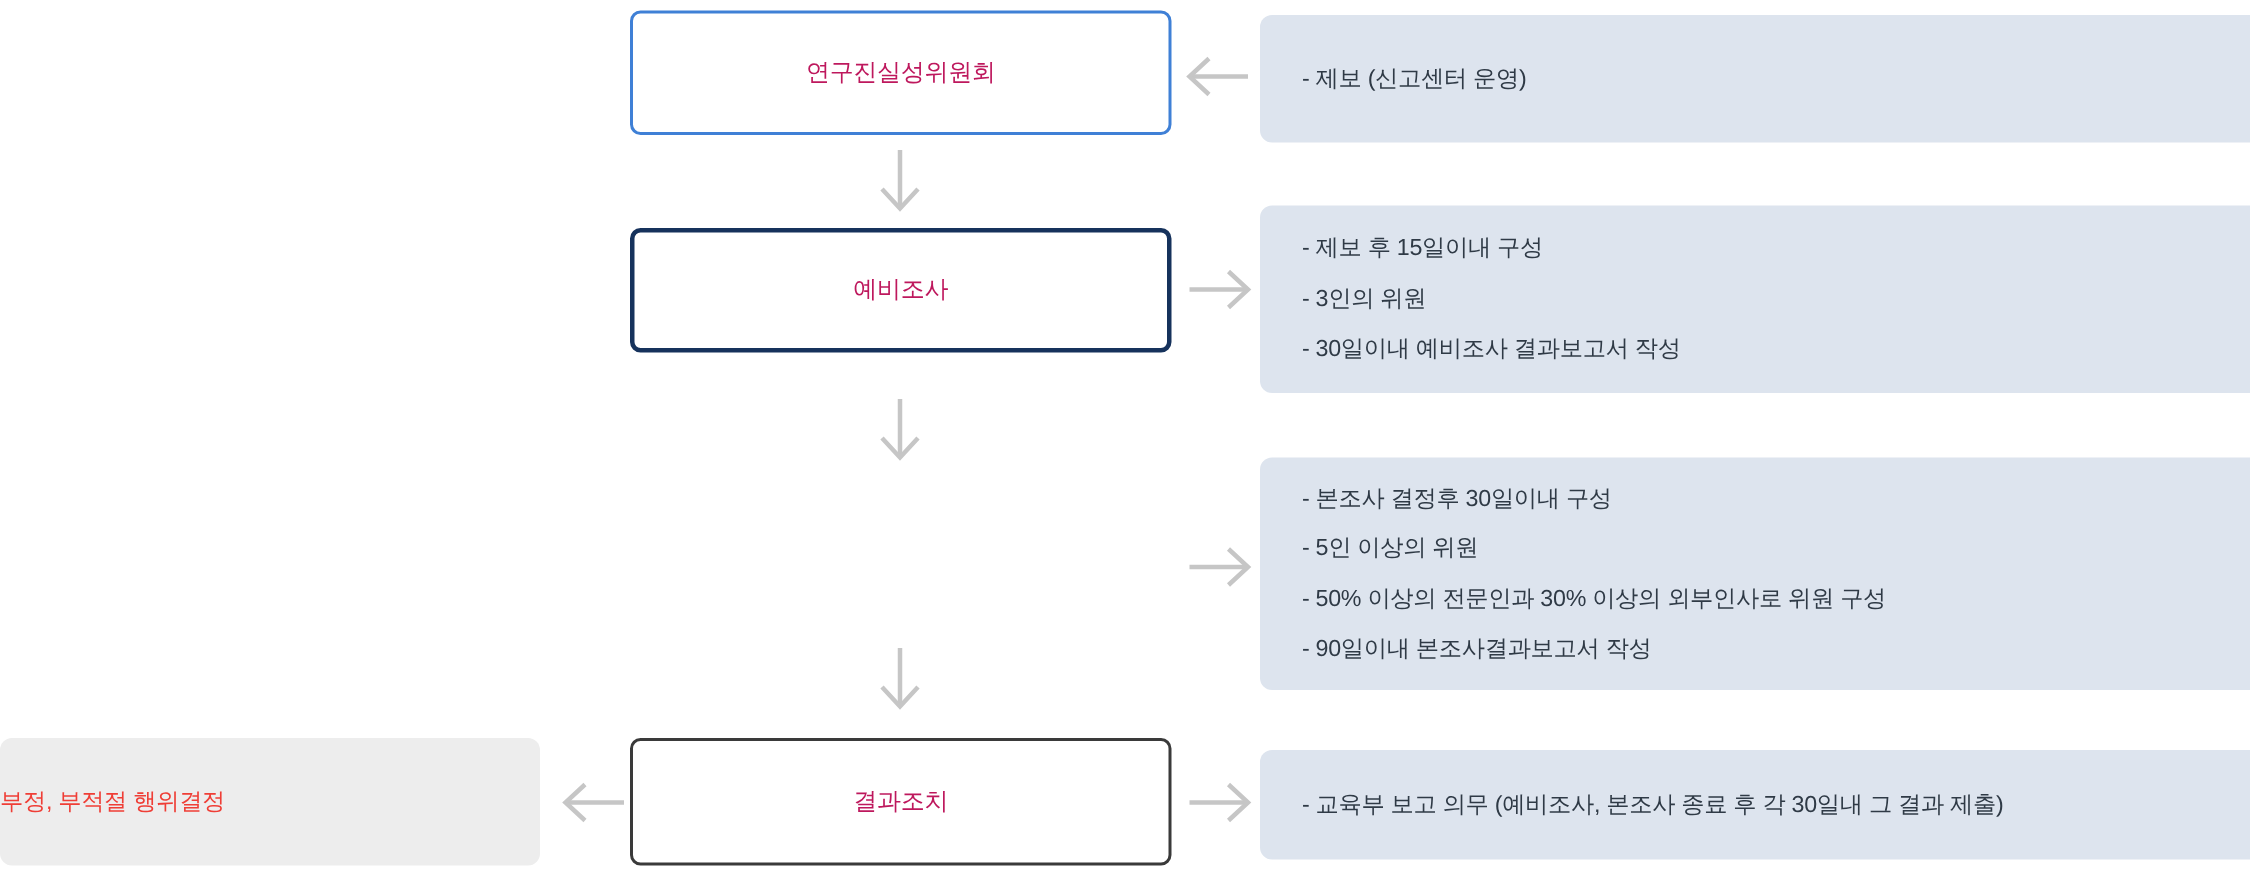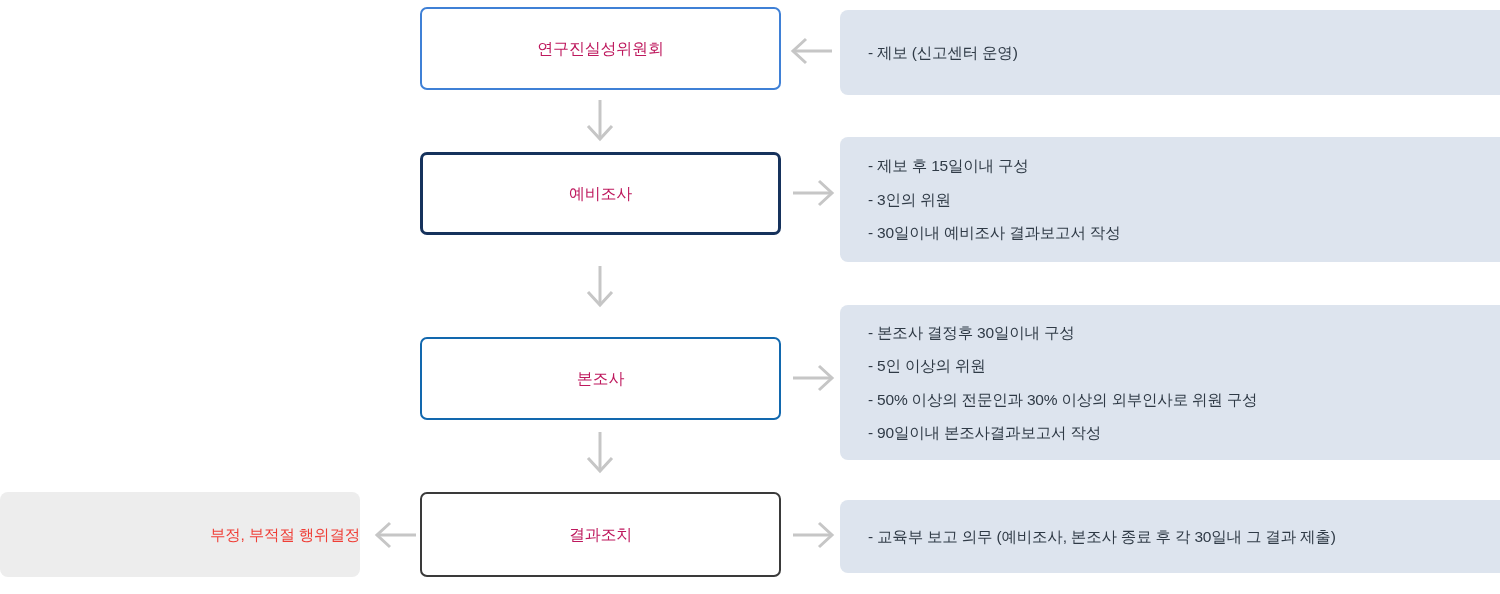--- a/index.html
+++ b/index.html
@@ -75,21 +75,21 @@
     position: absolute;
     left: 0px;
     top: 492px;
     width: 360px;
     height: 85px;
     box-sizing: border-box;
     background: #ededed;
     border-radius: 8px;
     display: flex;
     align-items: center;
-    justify-content: flex-end;
+    justify-content: flex-start;
     color: #ef3e36;
     font-size: 15.5px;
     letter-spacing: -0.2px;
   }
   .outcome-box .outcome-label { line-height: 1; }
 
   
   .arrow {
     position: absolute;
     display: block;
@@ -113,23 +113,20 @@
 <div id="diagram">
 
   <div class="proc-box proc-1">
     <span class="proc-label">연구진실성위원회</span>
   </div>
 
   <div class="proc-box proc-2">
     <span class="proc-label">예비조사</span>
   </div>
 
-  <div class="proc-box proc-3">
-    <span class="proc-label">본조사</span>
-  </div>
 
   <div class="proc-box proc-4">
     <span class="proc-label">결과조치</span>
   </div>
 
   <div class="info-panel info-1">
     <div class="info-line">- 제보 (신고센터 운영)</div>
   </div>
 
   <div class="info-panel info-2">

